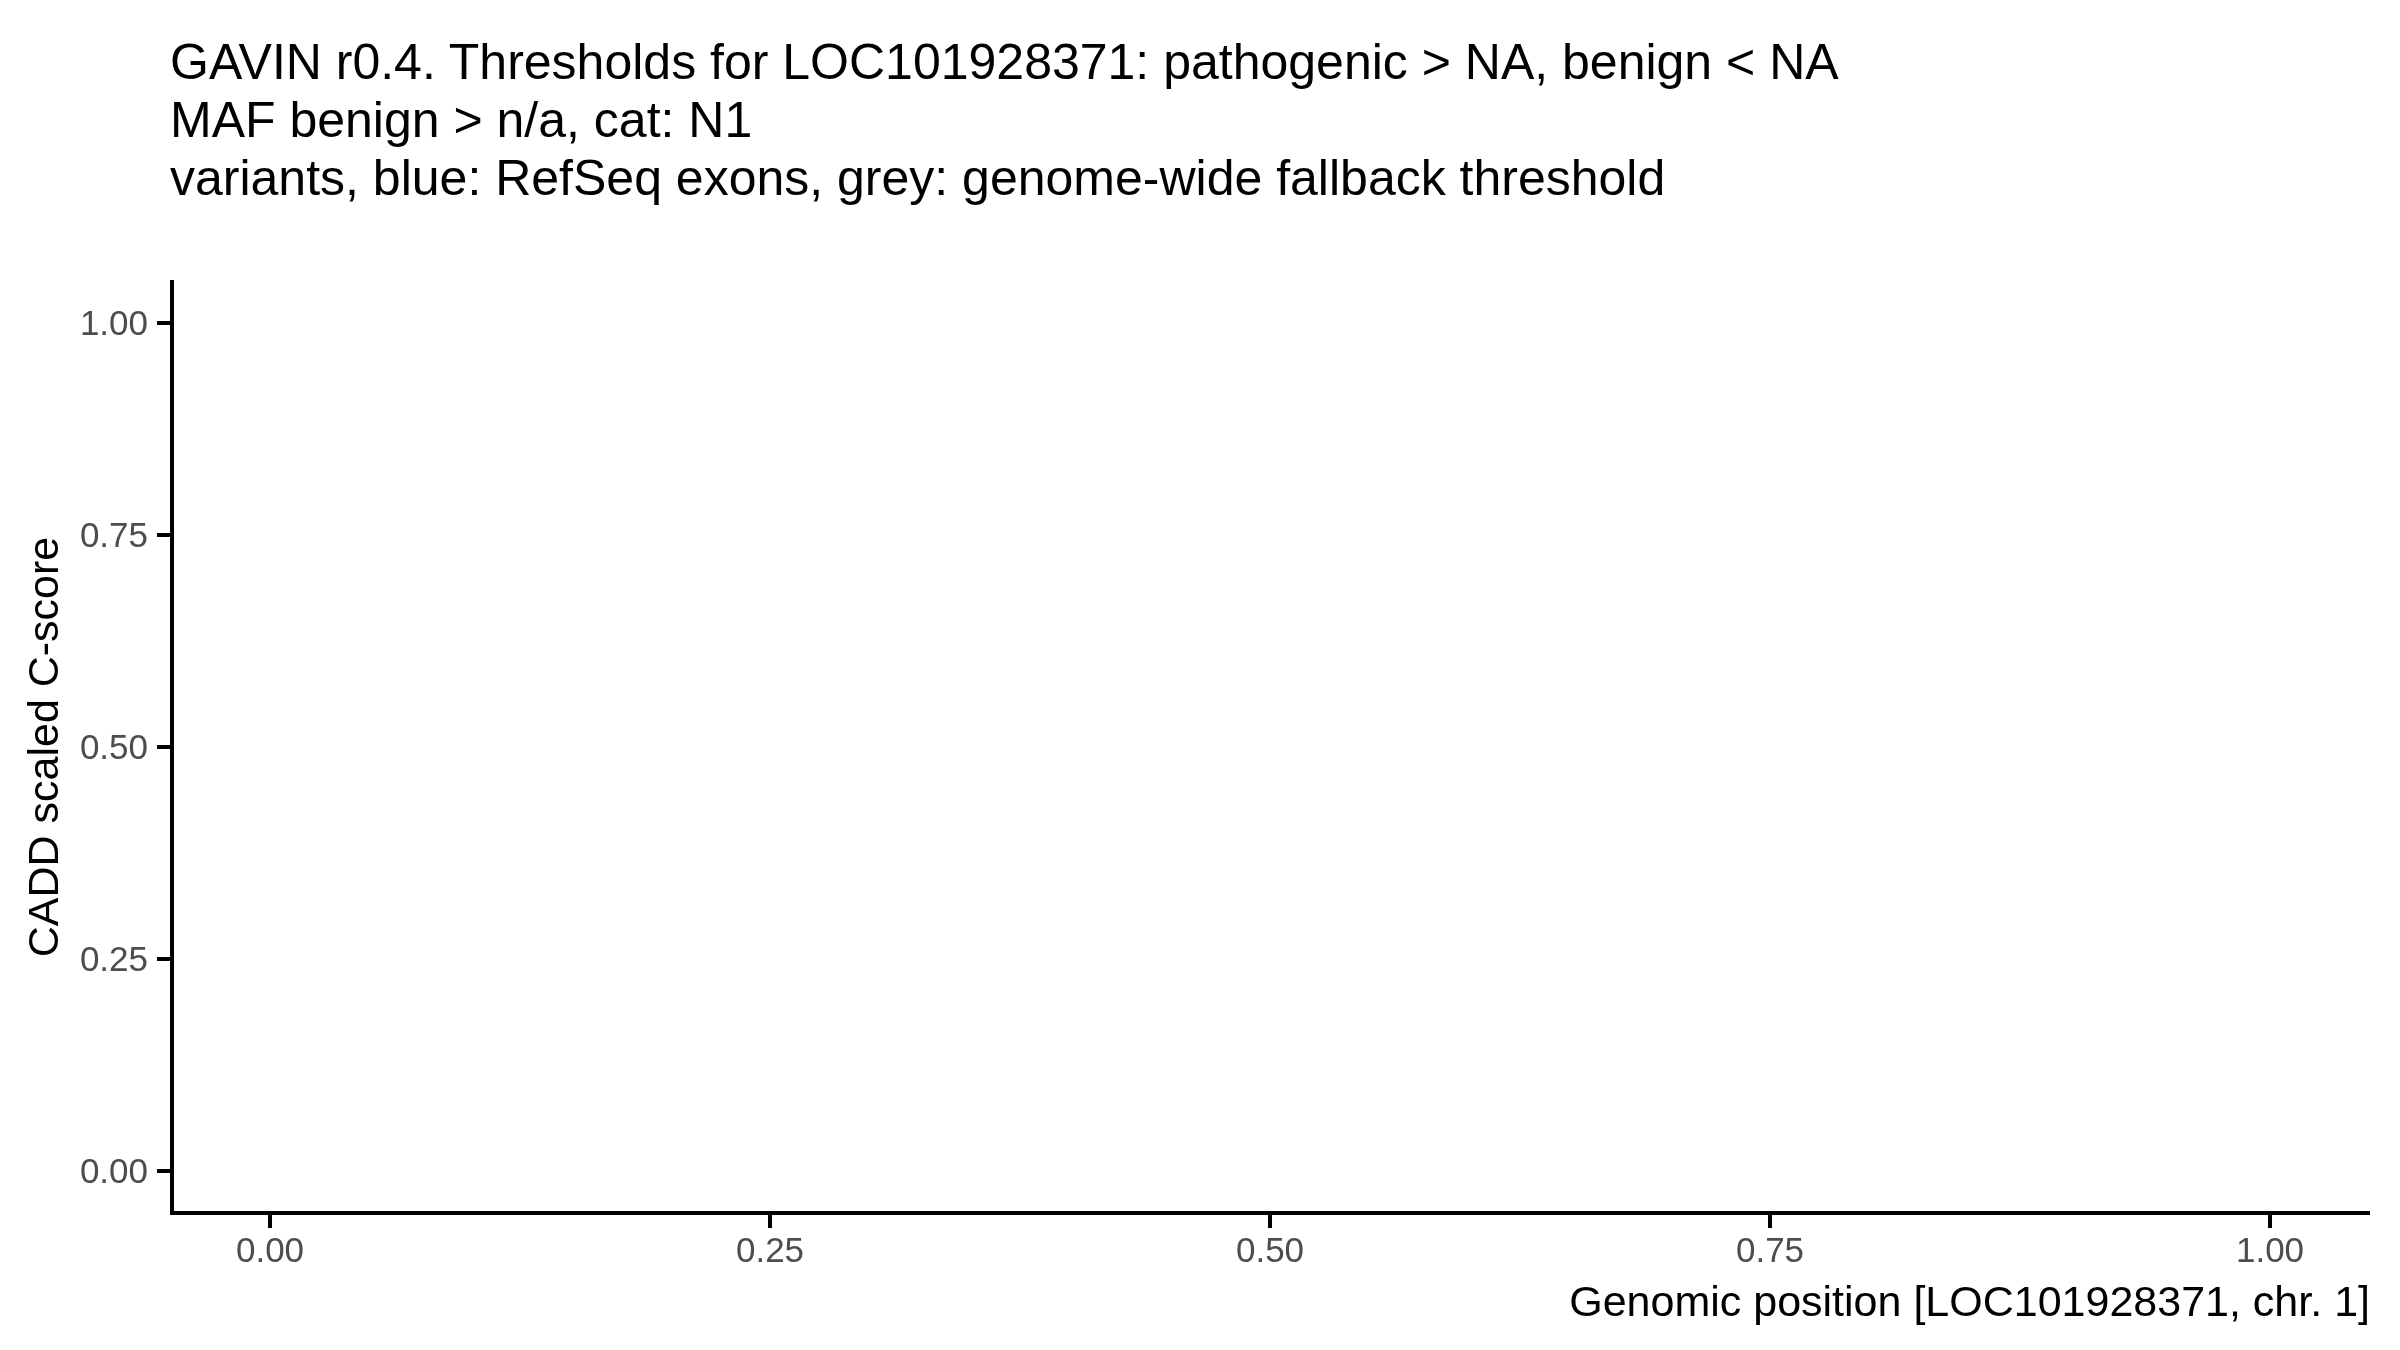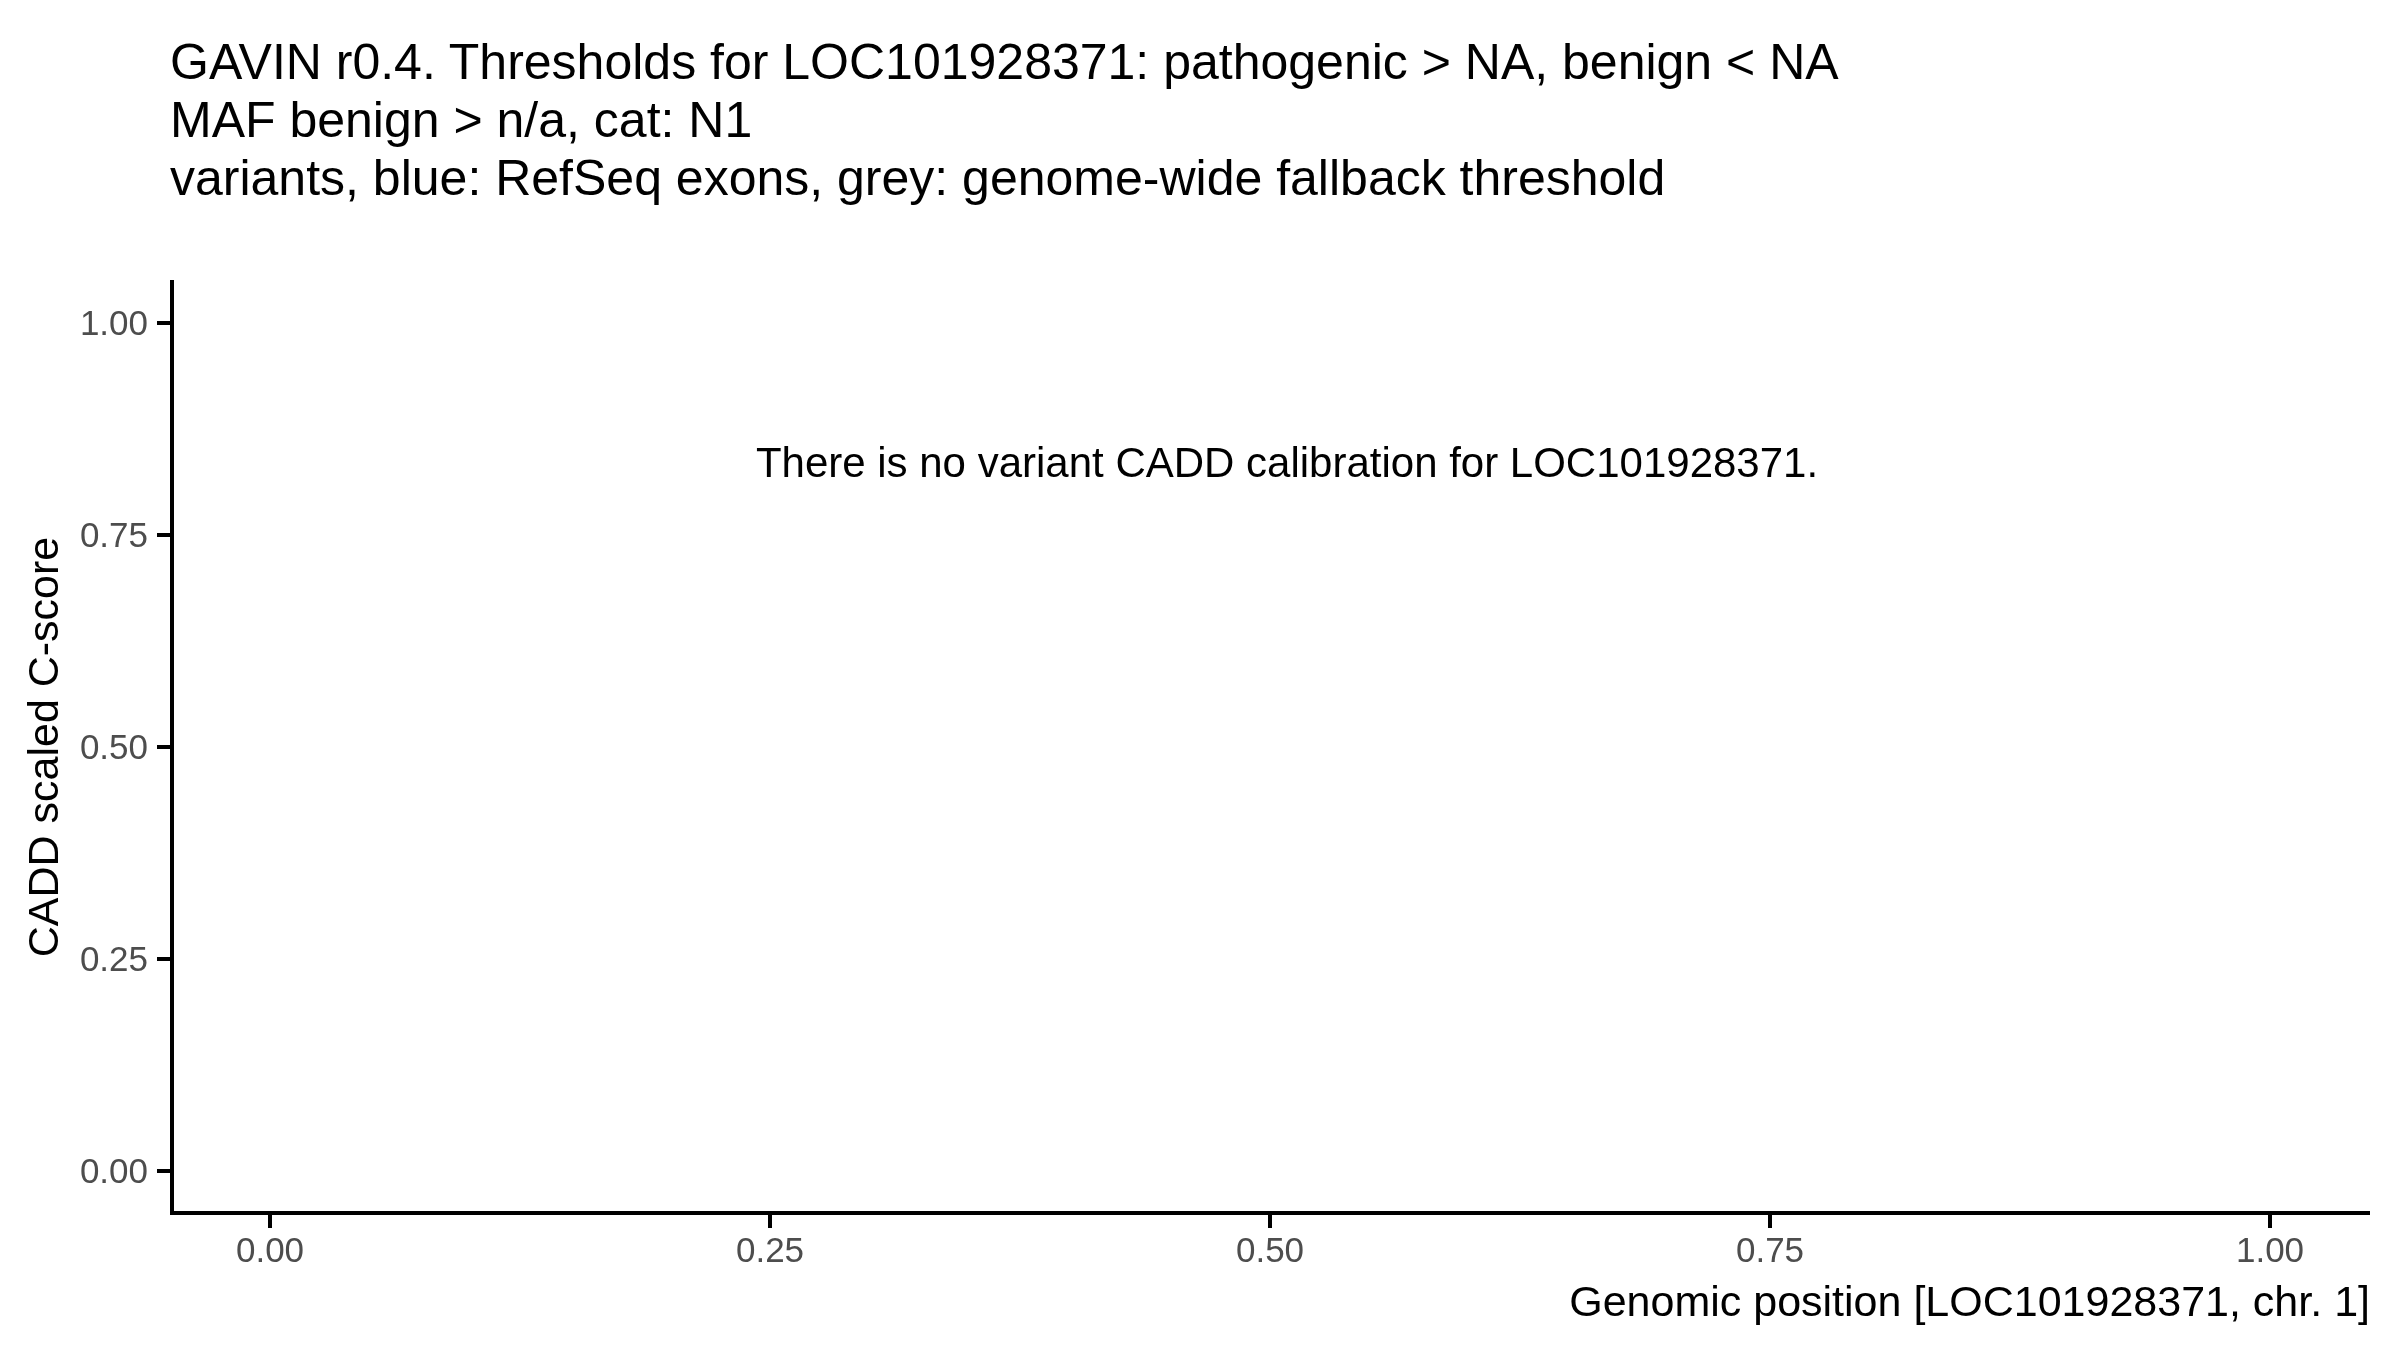--- a/index.html
+++ b/index.html
@@ -141,21 +141,20 @@
 
   <div class="plot-title">
     <div>GAVIN r0.4. Thresholds for LOC101928371: pathogenic &gt; NA, benign &lt; NA</div>
     <div>MAF benign &gt; n/a, cat: N1</div>
     <div>variants, blue: RefSeq exons, grey: genome-wide fallback threshold</div>
   </div>
 
   <div class="panel"></div>
 
   <div class="annotation">
-    <div>There is no variant CADD calibration for LOC101928371.</div>
   </div>
 
   <div class="ytick-mark yt0"></div>
   <div class="ytick-mark yt1"></div>
   <div class="ytick-mark yt2"></div>
   <div class="ytick-mark yt3"></div>
   <div class="ytick-mark yt4"></div>
 
   <div class="ytick-label ytl0">1.00</div>
   <div class="ytick-label ytl1">0.75</div>

